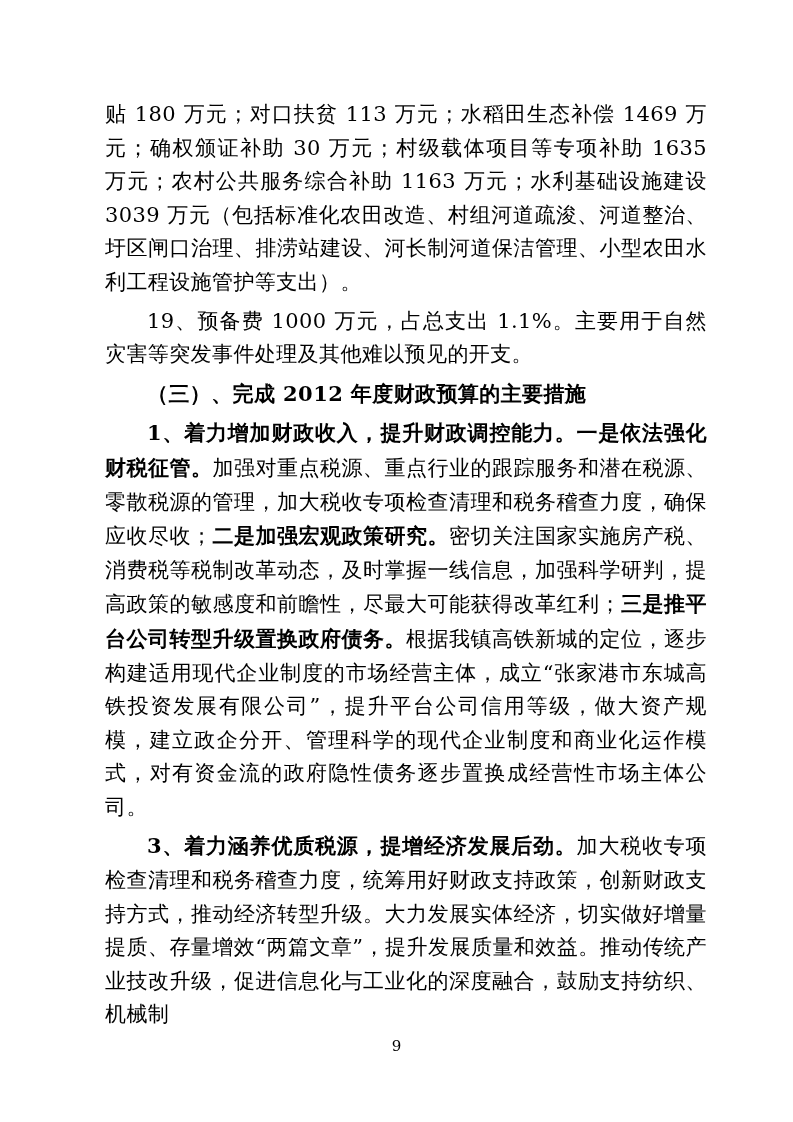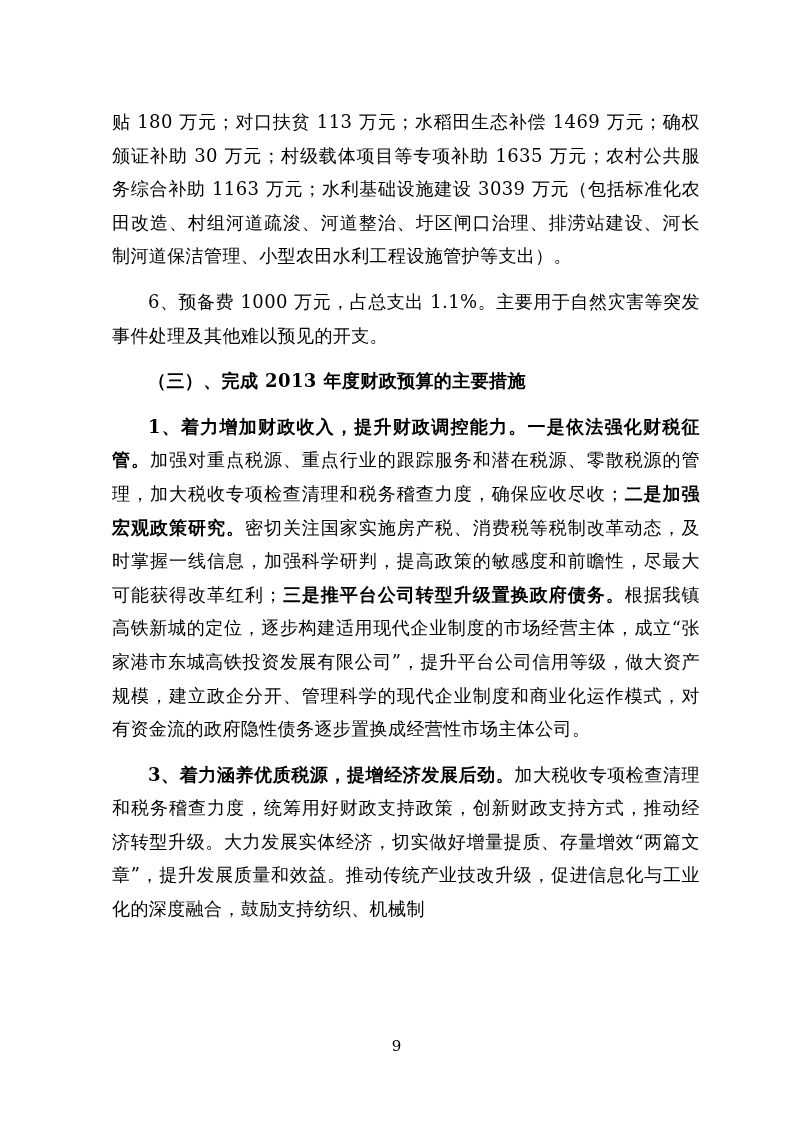--- a/index.html
+++ b/index.html
@@ -15,23 +15,23 @@
     font-family: "DejaVu Serif", "Liberation Serif", serif;
     color: #000000;
   }
   .text-block {
     position: absolute;
     left: 100px;
     top: 93px;
     width: 612px;
   }
   .para {
-    margin: 12px;
+    margin: 5px;
     padding: 0;
-    font-size: 18px;
+    font-size: 21px;
     line-height: 33.6px;
     text-align: justify;
     text-justify: inter-ideograph;
     letter-spacing: 0.4px;
     word-break: break-all;
   }
   .para.indent {
     text-indent: 2em;
   }
   .run.bold {
@@ -45,19 +45,19 @@
     text-align: center;
     font-size: 15px;
     line-height: 20px;
   }
 </style>
 </head>
 <body>
 
 <div class="text-block">
     <p class="para"><span class="run">贴 180 万元；对口扶贫 113 万元；水稻田生态补偿 1469 万元；确权颁证补助 30 万元；村级载体项目等专项补助 1635 万元；农村公共服务综合补助 1163 万元；水利基础设施建设 3039 万元（包括标准化农田改造、村组河道疏浚、河道整治、圩区闸口治理、排涝站建设、河长制河道保洁管理、小型农田水利工程设施管护等支出）。</span></p>
-    <p class="para indent"><span class="run">6、预备费 1000 万元，占总支出 1.1%。主要用于自然灾害等突发事件处理及其他难以预见的开支。</span></p>
-    <p class="para indent"><span class="run bold">（三）、完成 2013 年度财政预算的主要措施</span></p>
+    <p class="para indent"><span class="run">19、预备费 1000 万元，占总支出 1.1%。主要用于自然灾害等突发事件处理及其他难以预见的开支。</span></p>
+    <p class="para indent"><span class="run bold">（三）、完成 2012 年度财政预算的主要措施</span></p>
     <p class="para indent"><span class="run bold">1、着力增加财政收入，提升财政调控能力。一是依法强化财税征管。</span><span class="run">加强对重点税源、重点行业的跟踪服务和潜在税源、零散税源的管理，加大税收专项检查清理和税务稽查力度，确保应收尽收；</span><span class="run bold">二是加强宏观政策研究。</span><span class="run">密切关注国家实施房产税、消费税等税制改革动态，及时掌握一线信息，加强科学研判，提高政策的敏感度和前瞻性，尽最大可能获得改革红利；</span><span class="run bold">三是推平台公司转型升级置换政府债务。</span><span class="run">根据我镇高铁新城的定位，逐步构建适用现代企业制度的市场经营主体，成立“张家港市东城高铁投资发展有限公司”，提升平台公司信用等级，做大资产规模，建立政企分开、管理科学的现代企业制度和商业化运作模式，对有资金流的政府隐性债务逐步置换成经营性市场主体公司。</span></p>
     <p class="para indent"><span class="run bold">3、着力涵养优质税源，提增经济发展后劲。</span><span class="run">加大税收专项检查清理和税务稽查力度，统筹用好财政支持政策，创新财政支持方式，推动经济转型升级。大力发展实体经济，切实做好增量提质、存量增效“两篇文章”，提升发展质量和效益。推动传统产业技改升级，促进信息化与工业化的深度融合，鼓励支持纺织、机械制</span></p>
   </div>
 
 <div class="page-number">9</div>
 
 </body></html>

